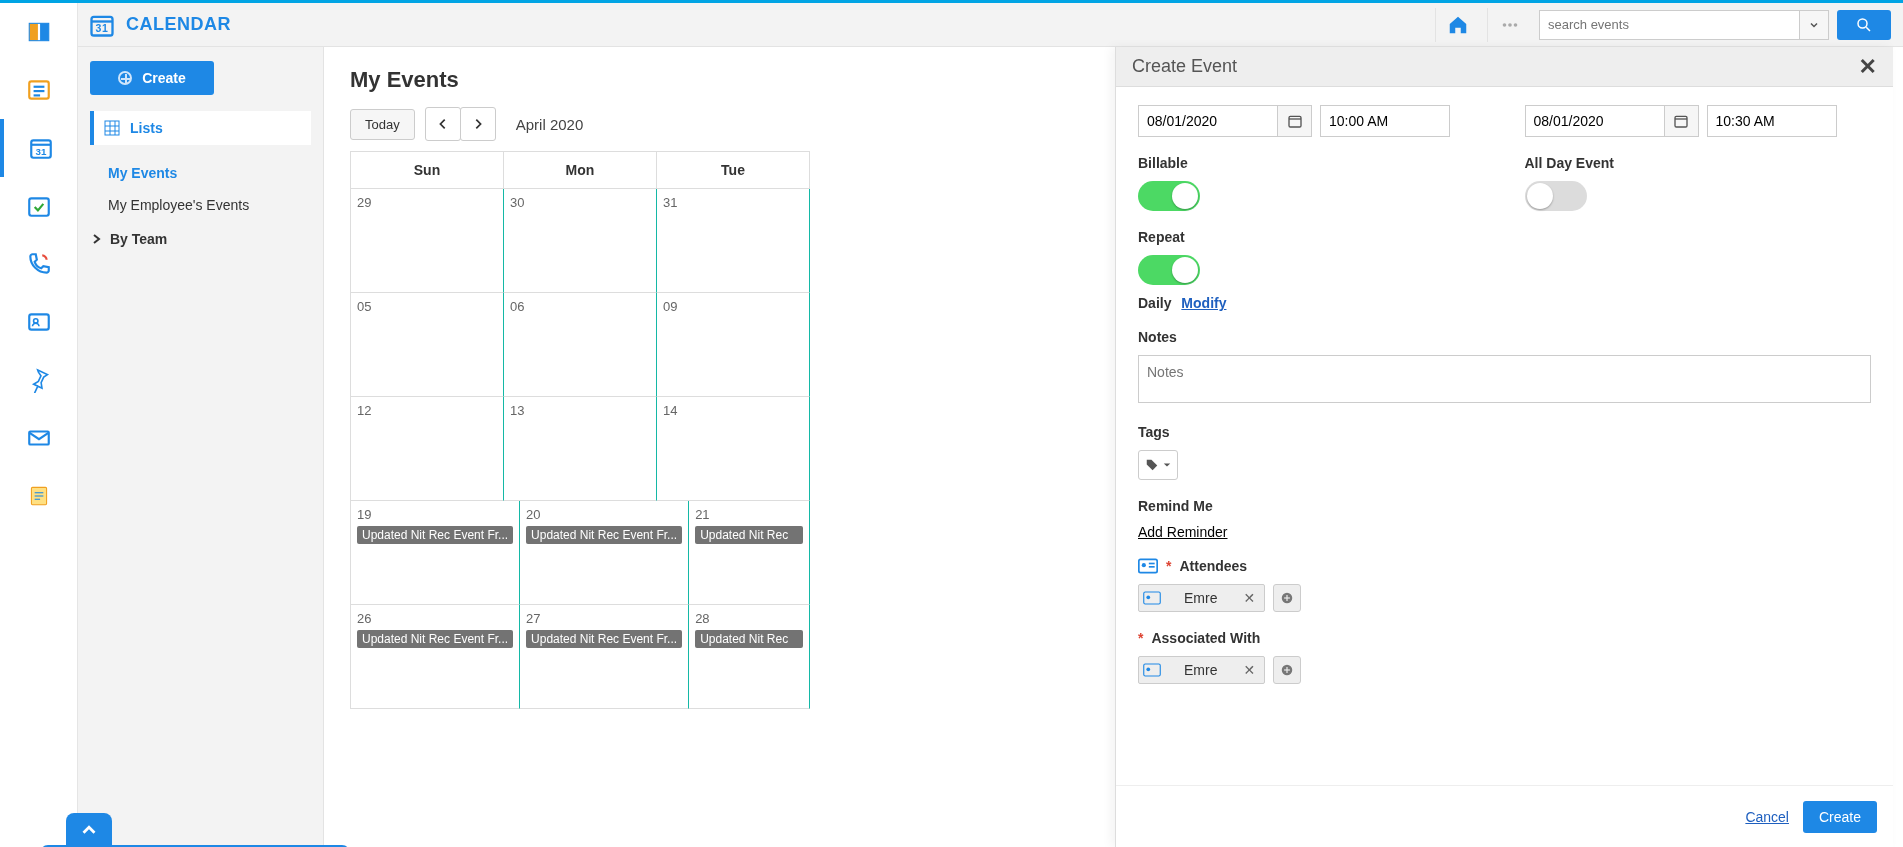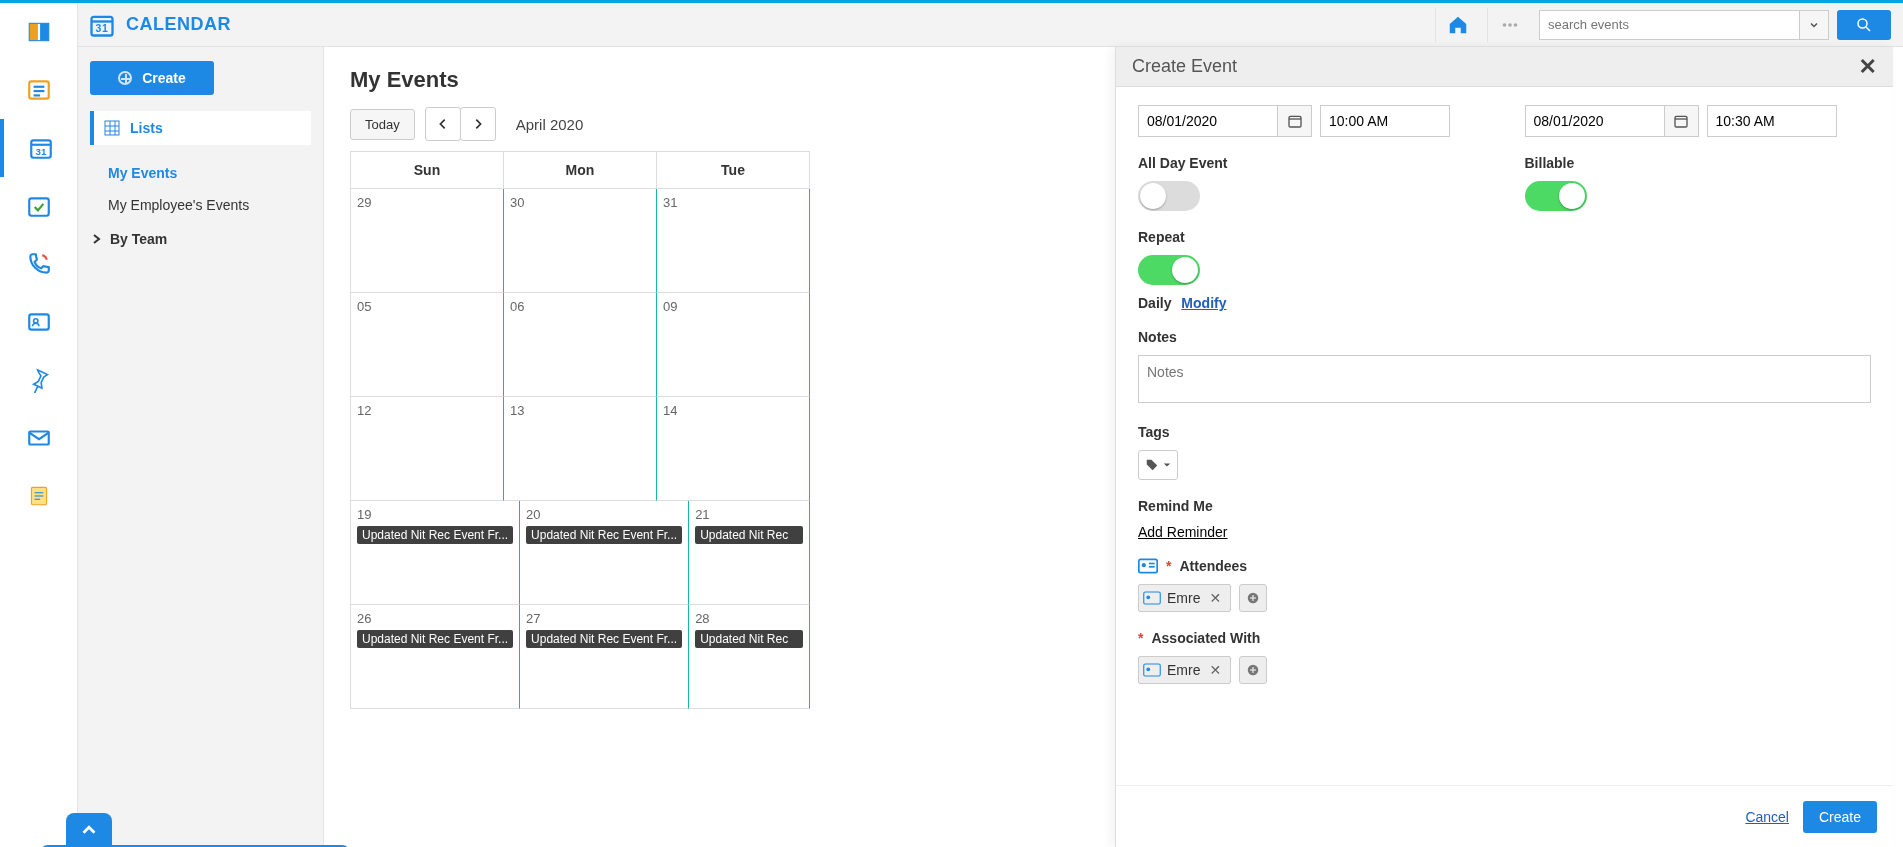--- a/index.html
+++ b/index.html
@@ -48,21 +48,21 @@
 .cal-toolbar { display:flex; align-items:center; gap:0; margin-bottom:10px; }
 .today-btn { border:1px solid #ccc; background:#f6f6f6; padding:7px 14px; border-radius:3px; cursor:pointer; font-size:13px; }
 .nav-btn { border:1px solid #ccc; background:#fff; width:36px; height:34px; display:flex; align-items:center; justify-content:center; cursor:pointer; margin-left:-1px; border-radius:3px;}
 .month-label { margin-left:20px; font-size:15px; color:#444; }
 .grid { border:1px solid #ddd; border-right:none; border-bottom:none; width: 460px; }
 .grid-head { display:flex; }
 .grid-head .col { flex:1; text-align:center; font-weight:600; font-size:14px; padding:10px 0; border-right:1px solid #ddd; border-bottom:1px solid #ddd; }
 .grid-body .row { display:flex; height:104px; }
 .grid-body .cell { flex:1; border-right:1px solid #14b8a6; border-bottom:1px solid #ddd; padding:6px 6px; position:relative; font-size:13px; color:#666; }
 .grid-body .cell .dnum { font-size:13px; color:#666; }
-.event-chip { background:#404040; color:#fff; font-size:12px; padding:2px 5px; border-radius:2px; white-space:nowrap; overflow:hidden; text-overflow:ellipsis; margin-top:4px; cursor:pointer; }
+.event-chip { background:#737373; color:#fff; font-size:12px; padding:2px 5px; border-radius:2px; white-space:nowrap; overflow:hidden; text-overflow:ellipsis; margin-top:4px; cursor:pointer; }
 
 
 .panel { position:absolute; top:44px; right:10px; bottom:0; width: 778px; background:#fff; border-left:1px solid #ddd; display:flex; flex-direction:column; box-shadow:-4px 0 10px rgba(0,0,0,0.05); }
 .panel-head { background:#eeeeee; height:40px; display:flex; align-items:center; padding:0 16px; border-bottom:1px solid #ddd; }
 .panel-head .title { font-size:18px; color:#555; flex:1;}
 .panel-head .close { font-size:22px; cursor:pointer; color:#444; font-weight:bold;}
 .panel-body { flex:1; overflow-y:auto; padding: 18px 22px 0 22px; }
 .row2 { display:flex; gap:40px; margin-bottom:18px; }
 .col2 { flex:1; }
 .dtgroup { display:flex; gap:0; }
@@ -76,21 +76,21 @@
 .toggle.on  { background:#4cd964; } .toggle.on  .knob { right:2px; }
 .repeat-line { margin-top:10px; font-size:14px; }
 .repeat-line a { color:#1e5fbf; text-decoration:underline; font-weight:600; margin-left:6px; cursor:pointer;}
 .notes-box { width:100%; height:48px; border:1px solid #ccc; padding:8px; font-size:14px; resize:none; outline:none; font-family:inherit; color:#777;}
 .tag-btn { width:40px; height:30px; border:1px solid #ccc; background:#fff; display:flex; align-items:center; justify-content:center; gap:4px; cursor:pointer; border-radius:3px;}
 .link { color:#000000; text-decoration:underline; cursor:pointer; font-size:14px;}
 .sec { margin-bottom:18px; }
 .sec-head { display:flex; align-items:center; gap:8px; font-weight:700; font-size:14px; margin-bottom:10px;}
 .req { color:#d43; font-weight:700;}
 .chip-row { display:flex; align-items:center; gap:8px;}
-.chip { background:#eee; border:1px solid #ccc; height:28px; display:flex; align-items:center; padding:0 6px 0 4px; gap:6px; font-size:14px; border-radius:2px;}
+.chip { background:#eee; border:1px solid #ccc; height:28px; display:flex; align-items:center; padding:0 6px 0 4px; gap:23px; font-size:14px; border-radius:2px;}
 .chip svg { width:18px; height:14px; }
 .chip .x { width:18px; height:18px; display:flex; align-items:center; justify-content:center; cursor:pointer; color:#666;}
 .add-circ { width:28px; height:28px; border:1px solid #ccc; background:#eee; border-radius:3px; display:flex; align-items:center; justify-content:center; cursor:pointer; font-size:18px; color:#555;}
 .panel-foot { height:62px; display:flex; align-items:center; justify-content:flex-end; gap:14px; padding:0 16px; border-top:1px solid #eee; }
 .cancel { color:#1e5fbf; text-decoration:underline; cursor:pointer; font-size:14px;}
 .create-submit { background:#1e88e5; color:#fff; border:none; height:32px; padding:0 16px; border-radius:3px; cursor:pointer; font-size:14px;}
 
 .fab { position:fixed; left:66px; bottom:0; width:46px; height:34px; background:#1e88e5; border-radius:8px 8px 0 0; display:flex; align-items:center; justify-content:center; cursor:pointer;}
 .fab svg { width:22px; height:22px; color:#fff;}
 .bottom-bar { position:fixed; left:40px; bottom:-10px; width:310px; height:12px; background:#1e88e5; border-radius:8px 8px 0 0;}
@@ -354,28 +354,28 @@
                     <line x1="3" y1="9" x2="21" y2="9" stroke="#555" stroke-width="2"></line>
                   </svg>
               </div>
               <input class="tinput" value="10:30 AM" style="">
             </div>
           </div>
         </div>
 
         <div class="row2">
           <div class="col2">
+            <span class="flabel">Billable</span>
+            <div class="toggle on">
+                <div class="knob"></div>
+              </div>
+          </div>
+          <div class="col2">
             <span class="flabel">All Day Event</span>
             <div class="toggle off">
-                <div class="knob"></div>
-              </div>
-          </div>
-          <div class="col2">
-            <span class="flabel">Billable</span>
-            <div class="toggle on">
                 <div class="knob"></div>
               </div>
           </div>
         </div>
 
         <div class="sec">
           <span class="flabel">Repeat</span>
           <div class="toggle on">
               <div class="knob"></div>
             </div>

